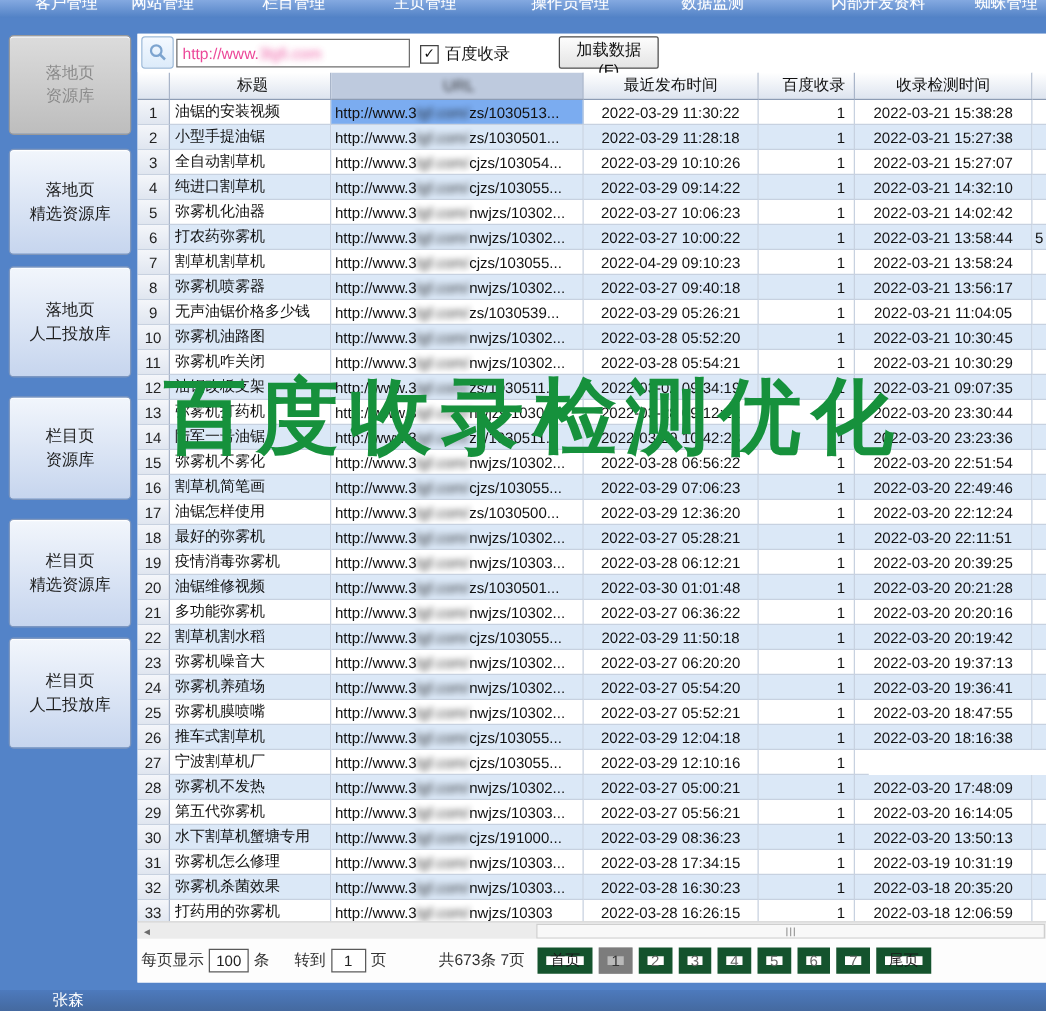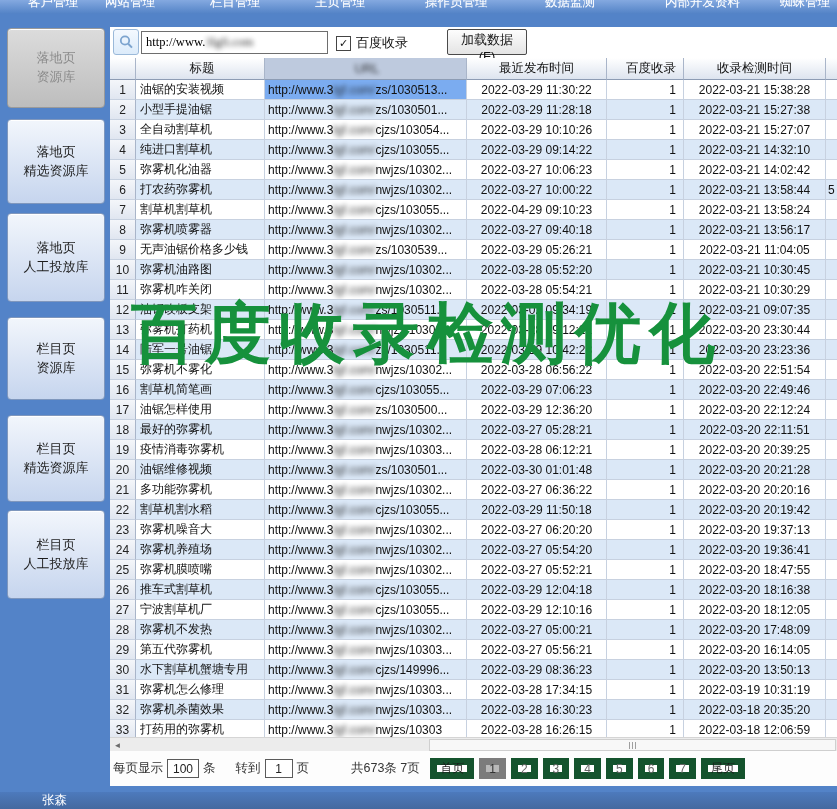--- a/index.html
+++ b/index.html
@@ -23,22 +23,22 @@
 
   
   .panel{position:absolute;left:110px;top:27px;width:727px;height:759px;background:#ffffff;}
 
   
   .toolbar{position:absolute;left:0;top:0;width:727px;height:31px;background:#fff;}
   .search-btn{position:absolute;left:3px;top:2px;width:26px;height:26px;
               border:1px solid #9bb9d9;border-radius:3px;background:linear-gradient(#f4f9ff,#dcebfa);
               padding:0;display:flex;align-items:center;justify-content:center;cursor:pointer;}
   .url-input{position:absolute;left:31px;top:4px;width:181px;height:21px;border:1px solid #6e6e6e;
-             background:#fff;font-family:Liberation Serif, serif;
-             font-size:12.5px;color:#000000;display:flex;align-items:center;padding-left:4px;overflow:hidden;white-space:nowrap;}
+             background:#fff;font-family:Liberation Sans, sans-serif;
+             font-size:12.5px;color:#ec4899;display:flex;align-items:center;padding-left:4px;overflow:hidden;white-space:nowrap;}
   .blur{filter:blur(2.4px);opacity:.85;}
   .blur-soft{filter:blur(2px);opacity:.8;}
   .cb-wrap{position:absolute;left:226px;top:7px;display:flex;align-items:center;}
   .checkbox{width:13px;height:13px;border:1px solid #444;background:#fff;font-size:11px;
             line-height:12px;text-align:center;color:#111;cursor:pointer;}
   .cb-label{font-size:13px;color:#111;margin-left:5px;}
   .load-btn{position:absolute;left:337px;top:2px;width:80px;height:26px;border:1px solid #4a4a4a;
             border-radius:2px;background:linear-gradient(#fdfdfd,#e4e4e4);font-size:13px;color:#111;cursor:pointer;
             font-family:"Liberation Sans","DejaVu Sans",sans-serif;}
 
@@ -518,21 +518,20 @@
         <div class="g-row row-odd">
           <div class="cell ncell c-n">27</div>
           <div class="cell c-title">宁波割草机厂</div>
           <div class="cell c-url">
             <span>http://www.3</span>
             <span class="blur">lgf.com/</span>
             <span>cjzs/103055...</span>
           </div>
           <div class="cell c-pub">2022-03-29 12:10:16</div>
           <div class="cell c-bd">1</div>
-          <div class="cell c-chk">2022-03-20 18:12:05</div>
           <div class="cell c-x"></div>
         </div>
         <div class="g-row row-even">
           <div class="cell ncell c-n">28</div>
           <div class="cell c-title">弥雾机不发热</div>
           <div class="cell c-url">
             <span>http://www.3</span>
             <span class="blur">lgf.com/</span>
             <span>nwjzs/10302...</span>
           </div>
@@ -553,21 +552,21 @@
           <div class="cell c-bd">1</div>
           <div class="cell c-chk">2022-03-20 16:14:05</div>
           <div class="cell c-x"></div>
         </div>
         <div class="g-row row-even">
           <div class="cell ncell c-n">30</div>
           <div class="cell c-title">水下割草机蟹塘专用</div>
           <div class="cell c-url">
             <span>http://www.3</span>
             <span class="blur">lgf.com/</span>
-            <span>cjzs/149996...</span>
+            <span>cjzs/191000...</span>
           </div>
           <div class="cell c-pub">2022-03-29 08:36:23</div>
           <div class="cell c-bd">1</div>
           <div class="cell c-chk">2022-03-20 13:50:13</div>
           <div class="cell c-x"></div>
         </div>
         <div class="g-row row-odd">
           <div class="cell ncell c-n">31</div>
           <div class="cell c-title">弥雾机怎么修理</div>
           <div class="cell c-url">

